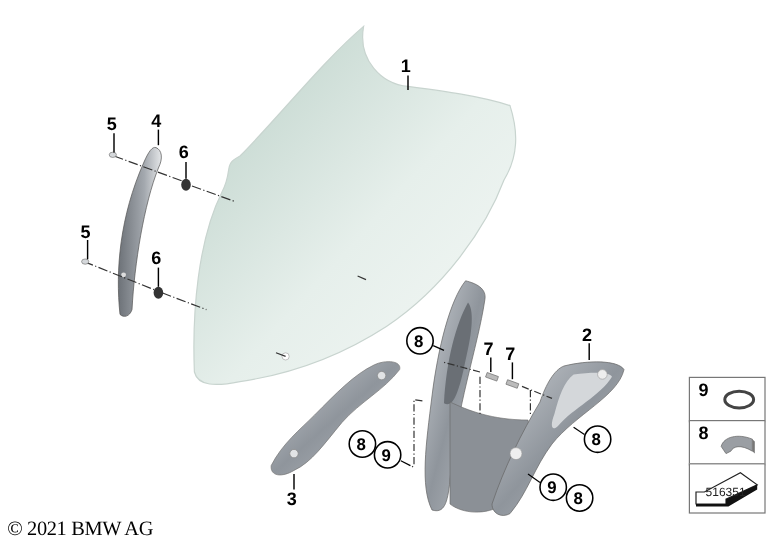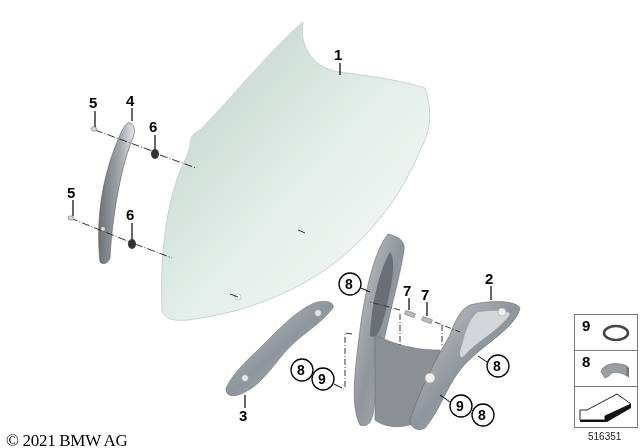--- a/index.html
+++ b/index.html
@@ -1,21 +1,21 @@
 <!DOCTYPE html>
 <html><head>
 <meta charset="utf-8">
 <style>
   html,body{margin:0;padding:0;background:#fff;}
   body{width:640px;height:448px;position:relative;overflow:hidden;font-family:"Liberation Sans",sans-serif;}
   svg{position:absolute;left:0;top:0;}
   .lbl{font-family:"Liberation Sans",sans-serif;font-weight:bold;font-size:15px;fill:#000;}
   .circ-lbl{font-family:"Liberation Sans",sans-serif;font-weight:bold;font-size:14px;fill:#000;}
   .copyright{position:absolute;left:6px;top:431px;font-size:17px;color:#000;letter-spacing:-0.3px;font-family:Liberation Serif, serif;}
-  .diagnum{position:absolute;left:588px;top:431px;font-size:10px;color:#222;}
+  .diagnum{position:absolute;left:588px;top:405px;font-size:10px;color:#222;}
   .legend{position:absolute;left:574px;width:62px;border:1px solid #777;background:#fff;}
   .legend .num{position:absolute;left:7px;top:2px;font-weight:bold;font-size:15px;}
 </style>
 </head>
 <body>
 
 <svg width="640" height="448" viewBox="0 0 640 448">
   <defs>
     <linearGradient id="glass" x1="0" y1="0" x2="1" y2="1">
       <stop offset="0" stop-color="#b9cfc6"></stop>

